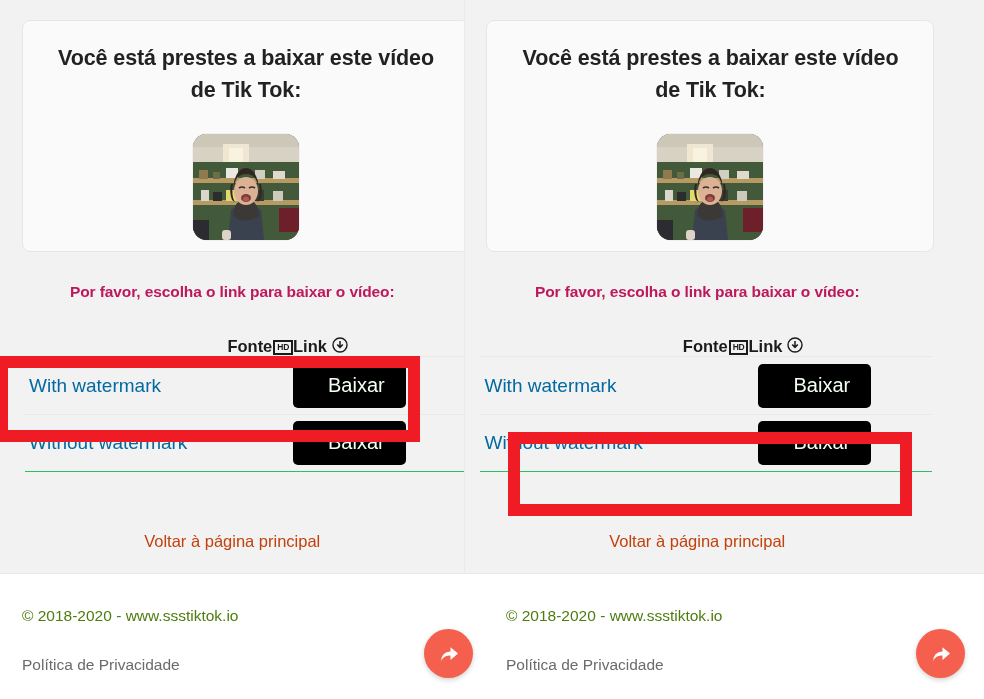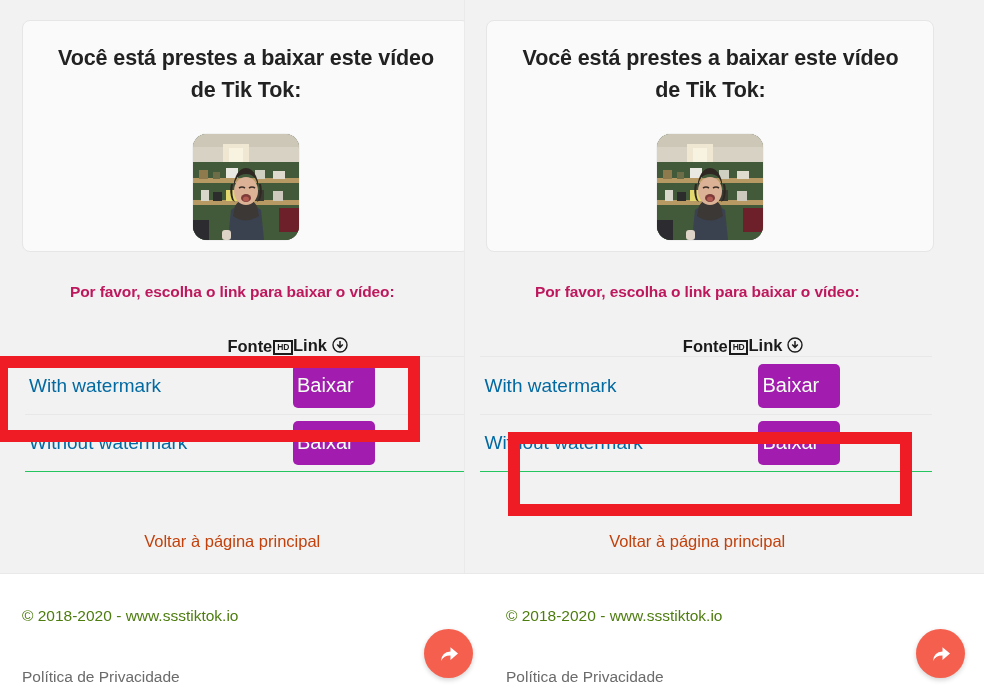--- a/index.html
+++ b/index.html
@@ -122,20 +122,21 @@
   }
   .dl-head .col-fonte {
     width: 268px;
     display: flex;
     align-items: center;
     gap: 1px;
     justify-content: flex-end;
   }
   .dl-head .col-link {
     display: flex;
+    align-items: center;
     gap: 5px;
   }
 
   .hd-badge {
     display: inline-block;
     border: 2px solid #1b1b1b;
     border-radius: 0;
     font-size: 8.5px;
     font-weight: bold;
     line-height: 9px;
@@ -160,27 +161,27 @@
     padding-left: 4px;
     box-sizing: border-box;
   }
   .dl-row .cell-link {
     flex: 1;
   }
   .panel.right .dl-row .cell-fonte { width: 278px; padding-left: 4px; }
 
   .btn-baixar {
     display: inline-block;
-    background: #a21caf;
+    background: #000000;
     color: #f2fff1;
     border: none;
     border-radius: 5px;
     font-family: "Liberation Sans", sans-serif;
     font-size: 20px;
-    padding: 9px 21px 11px 4px;
+    padding: 9px 21px 11px 35px;
     cursor: pointer;
     line-height: 24px;
   }
 
   
   .back-link {
     position: absolute;
     left: 0;
     right: 0;
     top: 532px;
@@ -240,21 +241,20 @@
   .footer-col.right .copy { left: 14px; }
   .footer-col .privacy {
     position: absolute;
     left: 22px;
     top: 82px;
     font-size: 15.5px;
     color: #6b6b6b;
     text-decoration: none;
     cursor: pointer;
     white-space: nowrap;
-    margin-top: 12px;
   }
   .footer-col.right .privacy { left: 14px; }
 
   .share-fab {
     position: absolute;
     right: 19px;
     top: 55px;
     width: 49px;
     height: 49px;
     border-radius: 50%;

